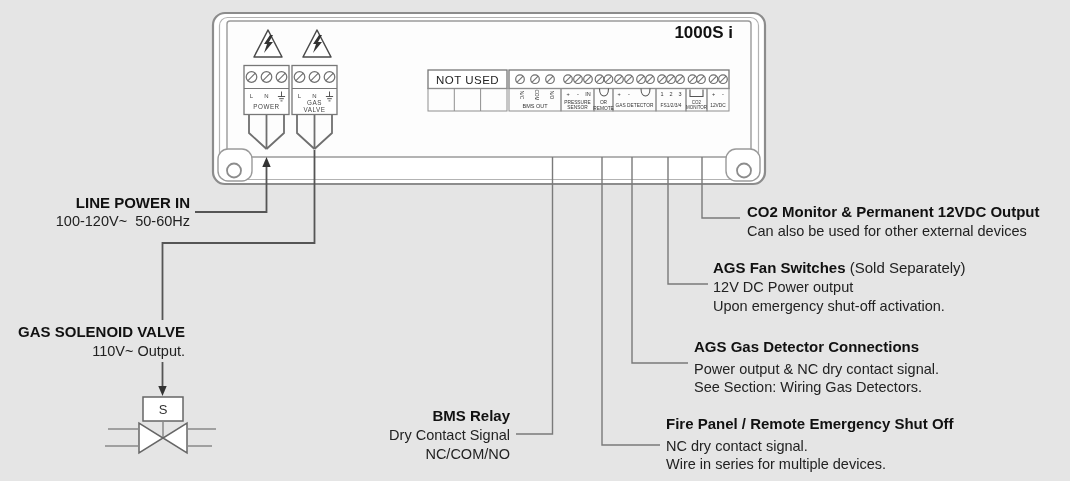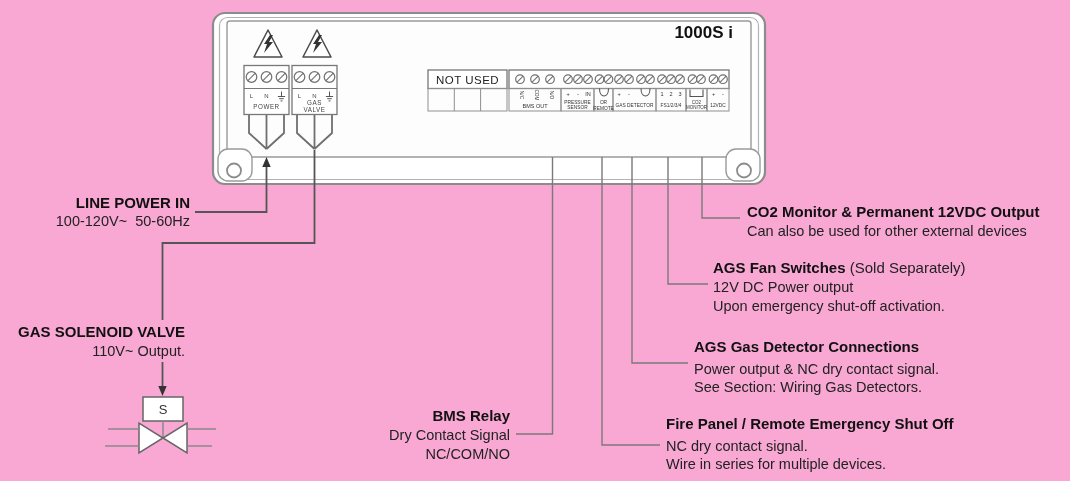--- a/index.html
+++ b/index.html
@@ -1,16 +1,16 @@
 <!DOCTYPE html>
 <html><head>
 <meta charset="utf-8">
 <style>
   html,body { margin:0; padding:0; background:#ffffff; }
-  .stage { position:relative; width:1070px; height:481px; background:#f9a8d4; overflow:hidden;
+  .stage { position:relative; width:1070px; height:481px; background:#e5e5e5; overflow:hidden;
            font-family:"Liberation Sans", sans-serif; }
   svg text { font-family:"Liberation Sans", sans-serif; fill:#1a1a1a; }
 
   
   .shell  { fill:#ffffff; stroke:#8c8c8c; stroke-width:2.2; }
   .shell2 { fill:none;    stroke:#b3b3b3; stroke-width:1.2; }
   .face   { fill:#fdfdfd; stroke:#9a9a9a; stroke-width:1.4; }
   .bracket{ fill:#ffffff; stroke:#9a9a9a; stroke-width:1.4; }
   .cscrew { fill:#ffffff; stroke:#8c8c8c; stroke-width:1.8; }
 

